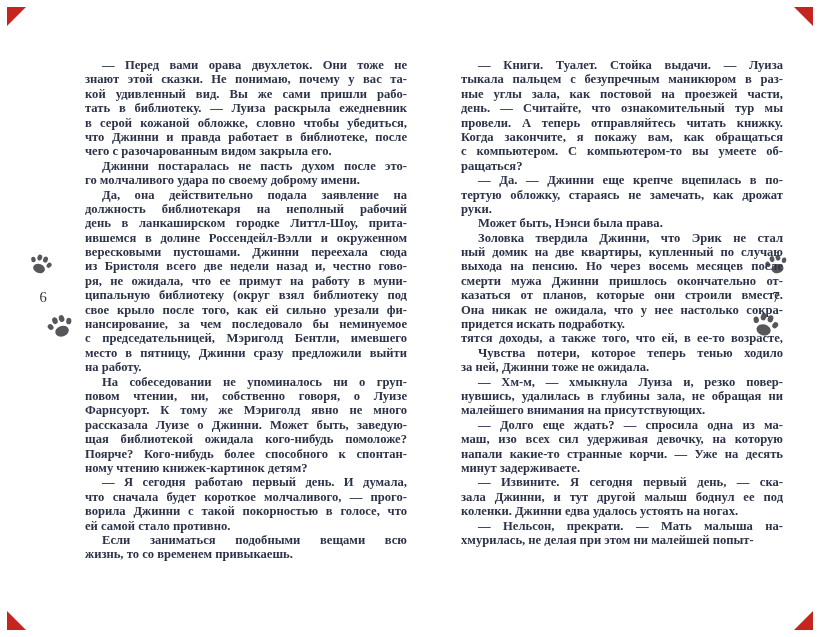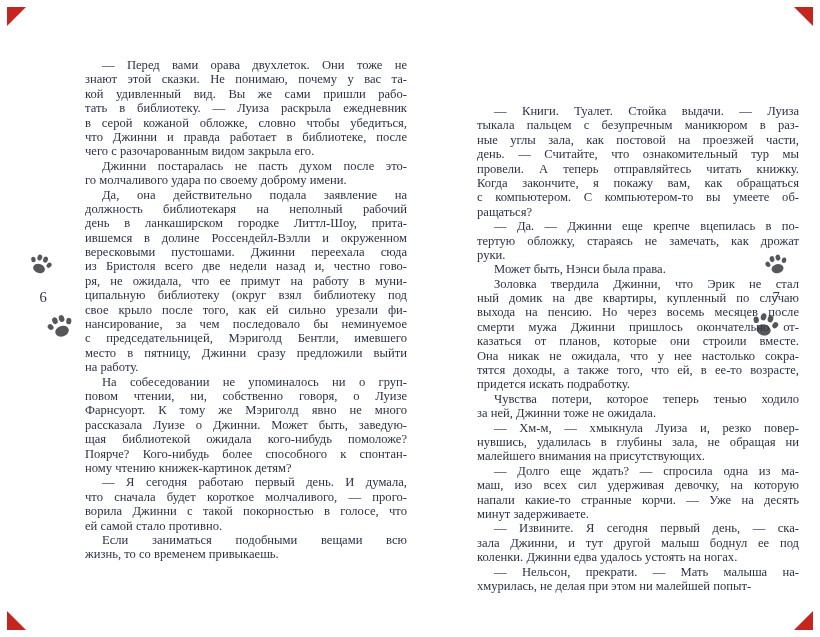--- a/index.html
+++ b/index.html
@@ -27,23 +27,24 @@
   .corner.br{right:7px;bottom:7px;border-bottom:19px solid var(--corner);border-left:19px solid transparent;}
 
   
   .page-text{
     position:absolute;
     top:58px;
     width:322px;
     color:var(--ink);
     font-size:12.6px;
     line-height:14.4px;
+    font-weight:bold;
   }
   .page-text.left{left:85px;}
-  .page-text.right{left:477px;margin-top:46px;}
+  .page-text.right{left:461px;}
   .line{
     text-align:justify;
     text-align-last:justify;
     white-space:normal;
     height:14.4px;
     overflow:visible;
   }
   .line.first{text-indent:17px;}
   .line.last{text-align-last:left;}
 
@@ -165,22 +166,22 @@
       <div class="line first">— Да. — Джинни еще крепче вцепилась в по-</div>
       <div class="line">тертую обложку, стараясь не замечать, как дрожат</div>
       <div class="line last">руки.</div>
       <div class="line first last">Может быть, Нэнси была права.</div>
       <div class="line first">Золовка твердила Джинни, что Эрик не стал</div>
       <div class="line">ный домик на две квартиры, купленный по случаю</div>
       <div class="line">выхода на пенсию. Но через восемь месяцев после</div>
       <div class="line">смерти мужа Джинни пришлось окончательно от-</div>
       <div class="line">казаться от планов, которые они строили вместе.</div>
       <div class="line">Она никак не ожидала, что у нее настолько сокра-</div>
+      <div class="line last">придется искать подработку.</div>
       <div class="line">тятся доходы, а также того, что ей, в ее-то возрасте,</div>
-      <div class="line last">придется искать подработку.</div>
       <div class="line first">Чувства потери, которое теперь тенью ходило</div>
       <div class="line last">за ней, Джинни тоже не ожидала.</div>
       <div class="line first">— Хм-м, — хмыкнула Луиза и, резко повер-</div>
       <div class="line">нувшись, удалилась в глубины зала, не обращая ни</div>
       <div class="line last">малейшего внимания на присутствующих.</div>
       <div class="line first">— Долго еще ждать? — спросила одна из ма-</div>
       <div class="line">маш, изо всех сил удерживая девочку, на которую</div>
       <div class="line">напали какие-то странные корчи. — Уже на десять</div>
       <div class="line last">минут задерживаете.</div>
       <div class="line first">— Извините. Я сегодня первый день, — ска-</div>

